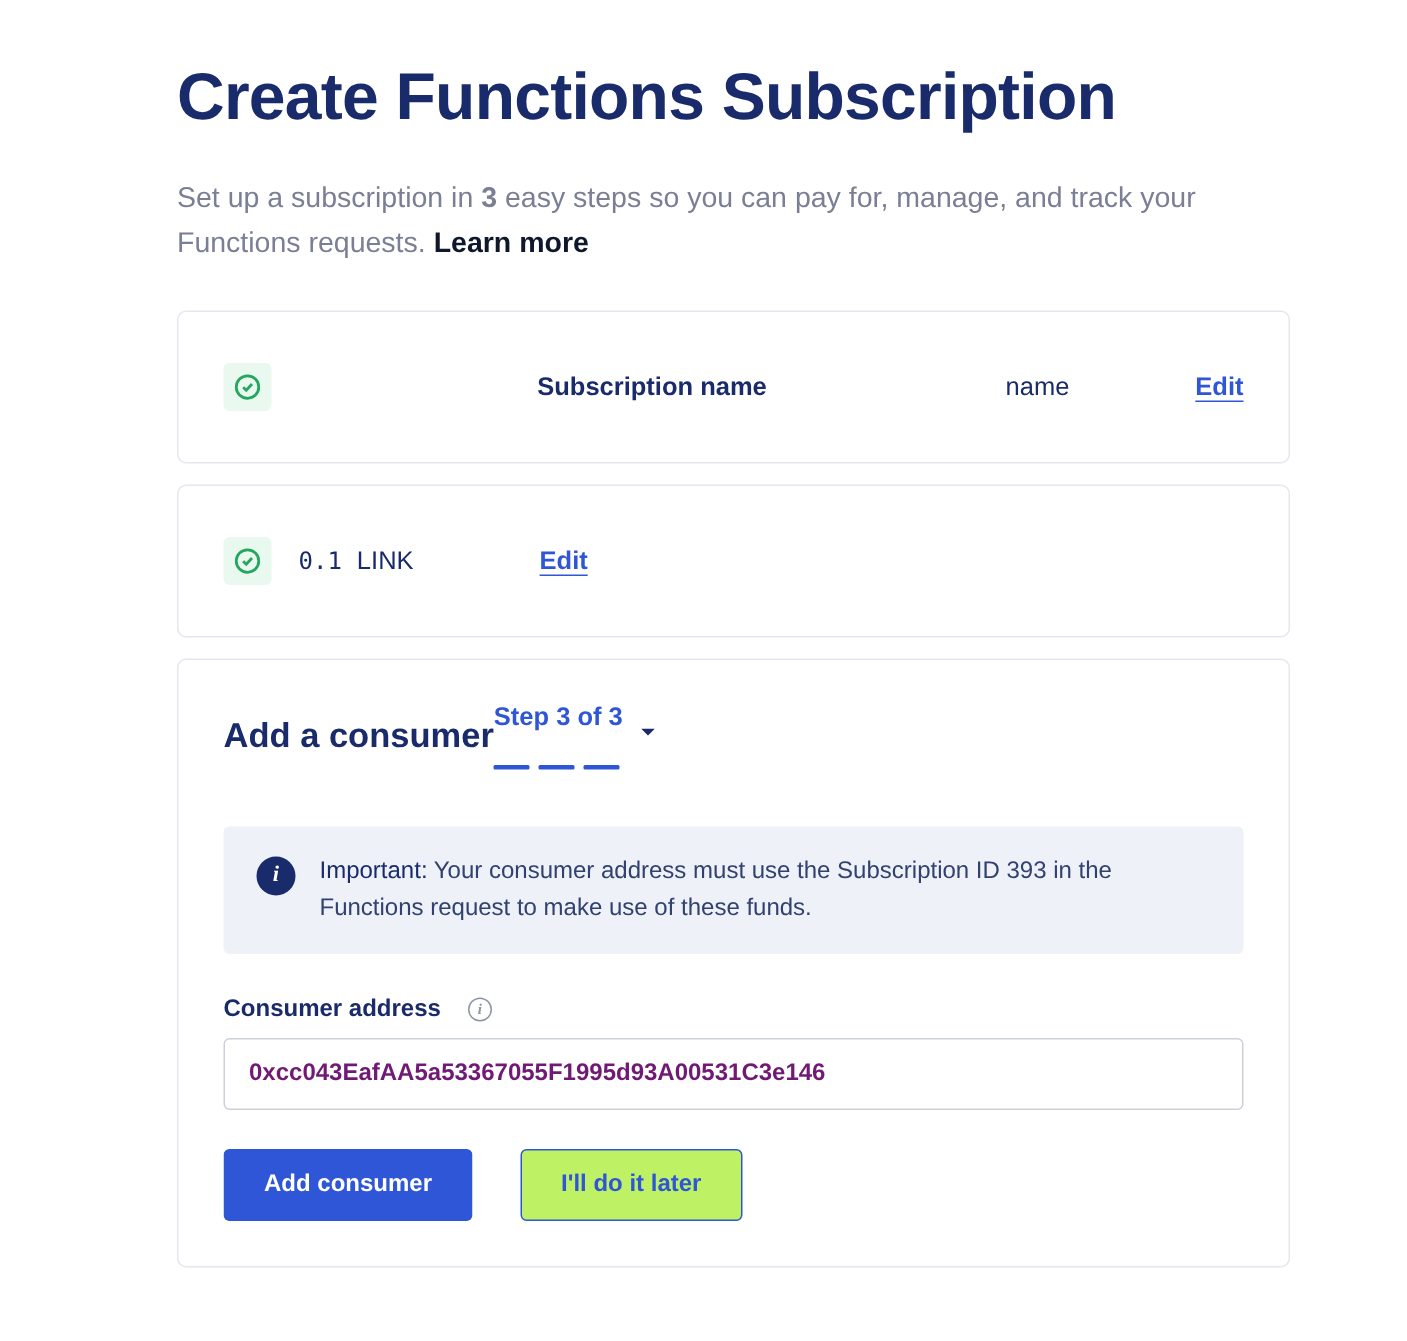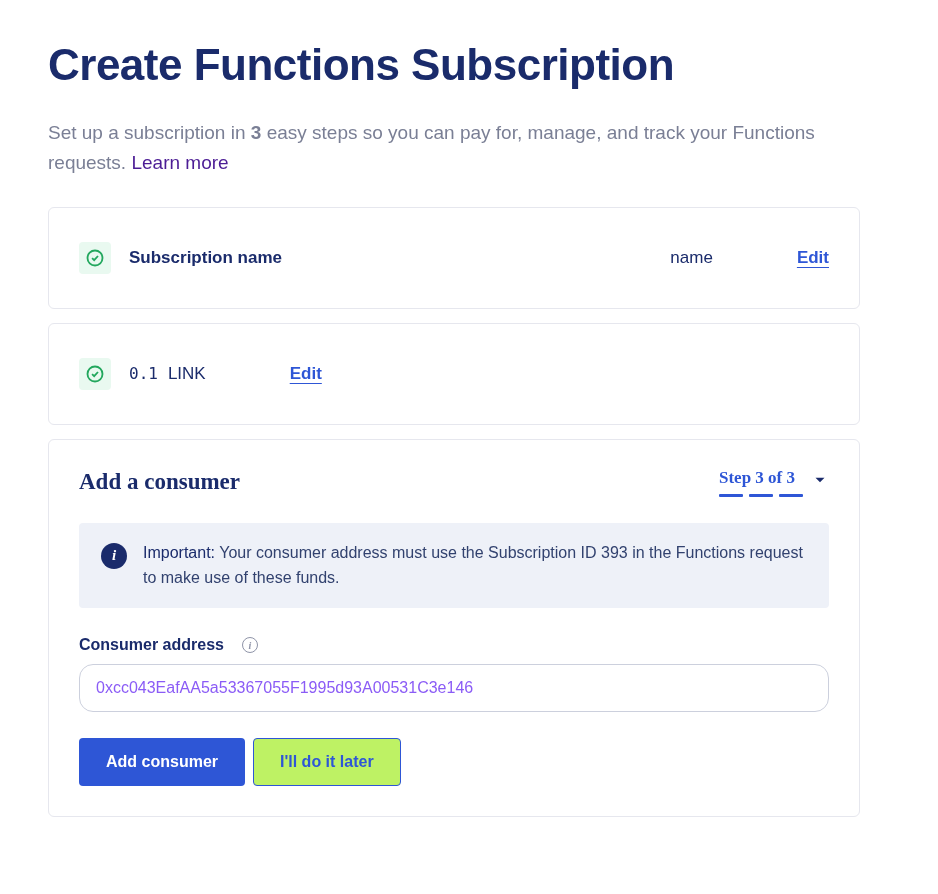--- a/index.html
+++ b/index.html
@@ -3,52 +3,53 @@
 <meta charset="utf-8">
 <style>
   * { box-sizing: border-box; margin: 0; padding: 0; }
   html, body {
     font-family: -apple-system, BlinkMacSystemFont, "Segoe UI", Helvetica, Arial, sans-serif;
     background: #ffffff;
     color: #1a2b6b;
   }
   .page {
     width: 938px;
-    padding: 40px 78px 30px 48px;
+    padding: 40px 78px 30px 118px;
   }
   h1.title {
     font-size: 44px;
     font-weight: 800;
     color: #1a2b6b;
     letter-spacing: -0.5px;
     margin-bottom: 28px;
   }
   .subtitle {
     font-size: 19px;
     line-height: 1.6;
     color: #7a7f95;
     margin-bottom: 28px;
   }
   .subtitle strong {
     color: #7a7f95;
     font-weight: 700;
   }
   .subtitle a {
-    color: #4c1d95;
+    color: #0f172a;
     text-decoration: none;
-    font-weight: 400;
+    font-weight: 700;
   }
   .card {
     border: 1px solid #e6e7ee;
     border-radius: 6px;
     background: #fff;
     margin-bottom: 14px;
   }
   .card.collapsed-card {
     padding: 34px 30px;
+    text-align: center;
   }
   .row {
     display: flex;
     align-items: center;
     width: 100%;
   }
   .check-badge {
     width: 32px; height: 32px;
     background: #e9f9f0;
     border-radius: 4px;
@@ -84,23 +85,21 @@
     text-underline-offset: 4px;
     cursor: pointer;
   }
 
   .step-card {
     padding: 28px 30px 30px 30px;
   }
   .step-header {
     display: flex;
     align-items: center;
-    justify-content: space-between;
-    margin-bottom: 26px;
-    font-family: Liberation Serif, serif;
+    margin-bottom: 38px;
   }
   .step-title {
     font-size: 23px;
     font-weight: 800;
     color: #1a2b6b;
   }
   .step-indicator-wrap {
     display: flex;
     align-items: center;
     gap: 8px;
@@ -118,20 +117,21 @@
   }
   .step-bar {
     width: 24px; height: 3px;
     background: #2e56d6;
     border-radius: 1px;
   }
   .step-indicator-col {
     display: flex;
     flex-direction: column;
     align-items: flex-start;
+    gap: 16px;
   }
 
   .banner {
     background: #eef1f8;
     border-radius: 4px;
     padding: 18px 22px;
     display: flex;
     gap: 16px;
     margin-bottom: 28px;
   }
@@ -181,30 +181,30 @@
   .help-icon span {
     font-family: Georgia, serif;
     font-style: italic;
     font-size: 10px;
     color: #8f94a8;
     font-weight: 700;
   }
   input.text-input {
     width: 100%;
     border: 1px solid #ccd0dd;
-    border-radius: 14px;
+    border-radius: 4px;
     padding: 14px 16px;
     font-size: 16px;
-    color: #8b5cf6;
-    font-weight: 400;
+    color: #701a75;
+    font-weight: 700;
     outline: none;
   }
   .actions {
     display: flex;
-    gap: 8px;
+    gap: 32px;
     margin-top: 26px;
   }
   .btn {
     font-size: 16px;
     font-weight: 700;
     border-radius: 4px;
     padding: 14px 26px;
     cursor: pointer;
     border: 1px solid transparent;
   }

